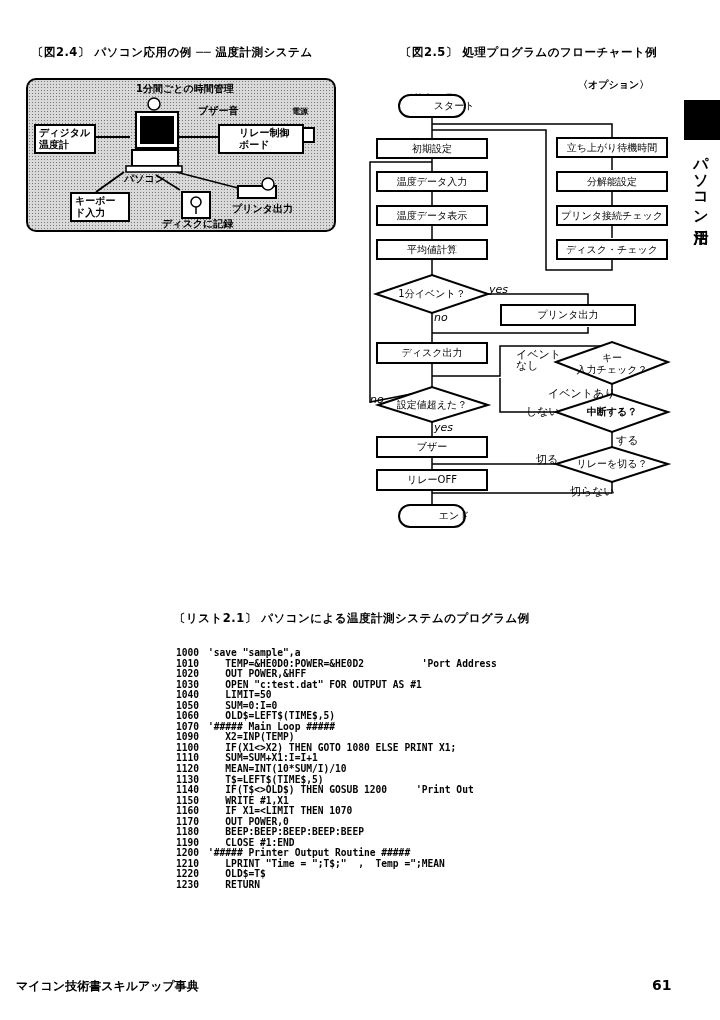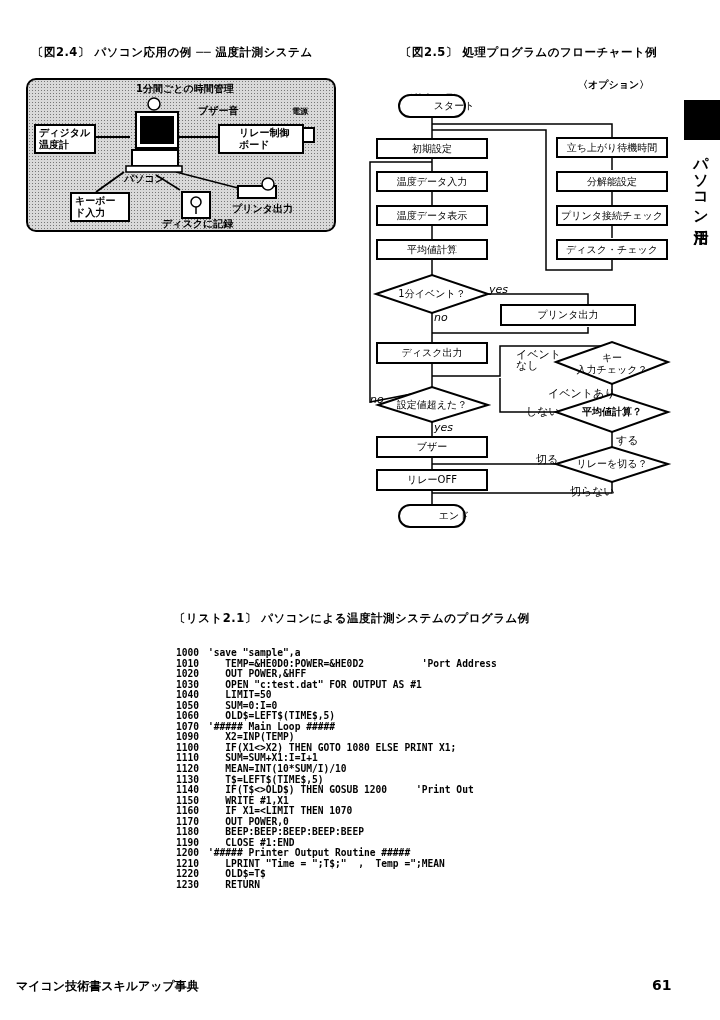--- a/index.html
+++ b/index.html
@@ -118,21 +118,21 @@
 
 <div class="fbox" style="left:556px;top:137px;width:112px;height:21px;">立ち上がり待機時間</div>
 <div class="fbox" style="left:556px;top:171px;width:112px;height:21px;">分解能設定</div>
 <div class="fbox" style="left:556px;top:205px;width:112px;height:21px;">プリンタ接続チェック</div>
 <div class="fbox" style="left:556px;top:239px;width:112px;height:21px;">ディスク・チェック</div>
 
 <div class="dtext" style="left:572px;top:352px;width:80px;">
   <span>キー</span><br>
   <span>入力チェック？</span>
 </div>
-<div class="dtext" style="left:572px;top:406px;width:80px;font-weight:bold;">平均値計算？</div>
+<div class="dtext" style="left:572px;top:406px;width:80px;font-weight:bold;">中断する？</div>
 <div class="dtext" style="left:572px;top:458px;width:80px;">リレーを切る？</div>
 
 <div class="flbl" style="left:489px;top:283px;font-style:italic;">yes</div>
 <div class="flbl" style="left:434px;top:311px;font-style:italic;">no</div>
 <div class="flbl" style="left:370px;top:393px;font-style:italic;">no</div>
 <div class="flbl" style="left:434px;top:421px;font-style:italic;">yes</div>
 <div class="flbl" style="left:516px;top:349px;line-height:11px;">
   <span>イベント</span><br>
   <span>なし</span>
 </div>

